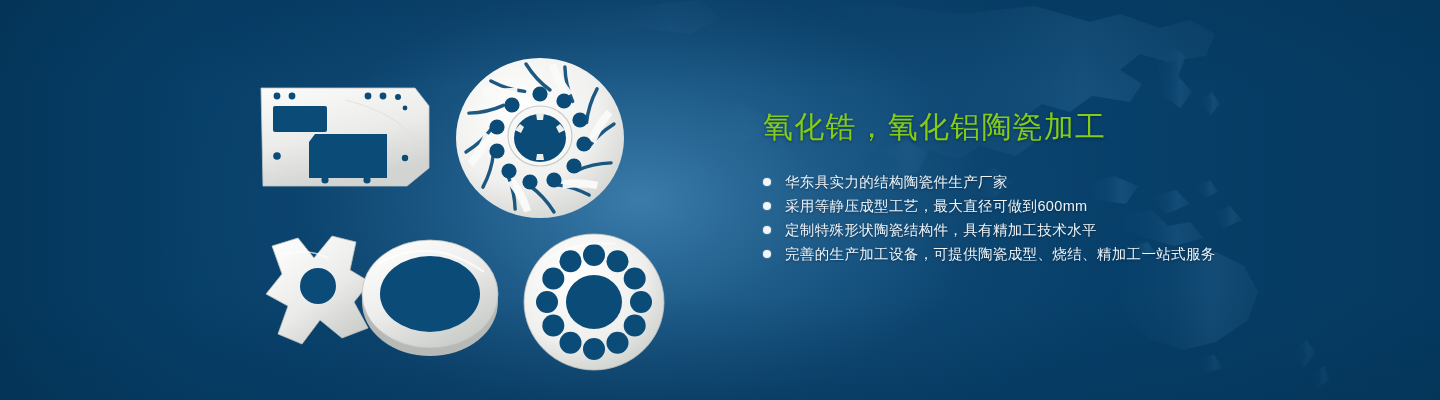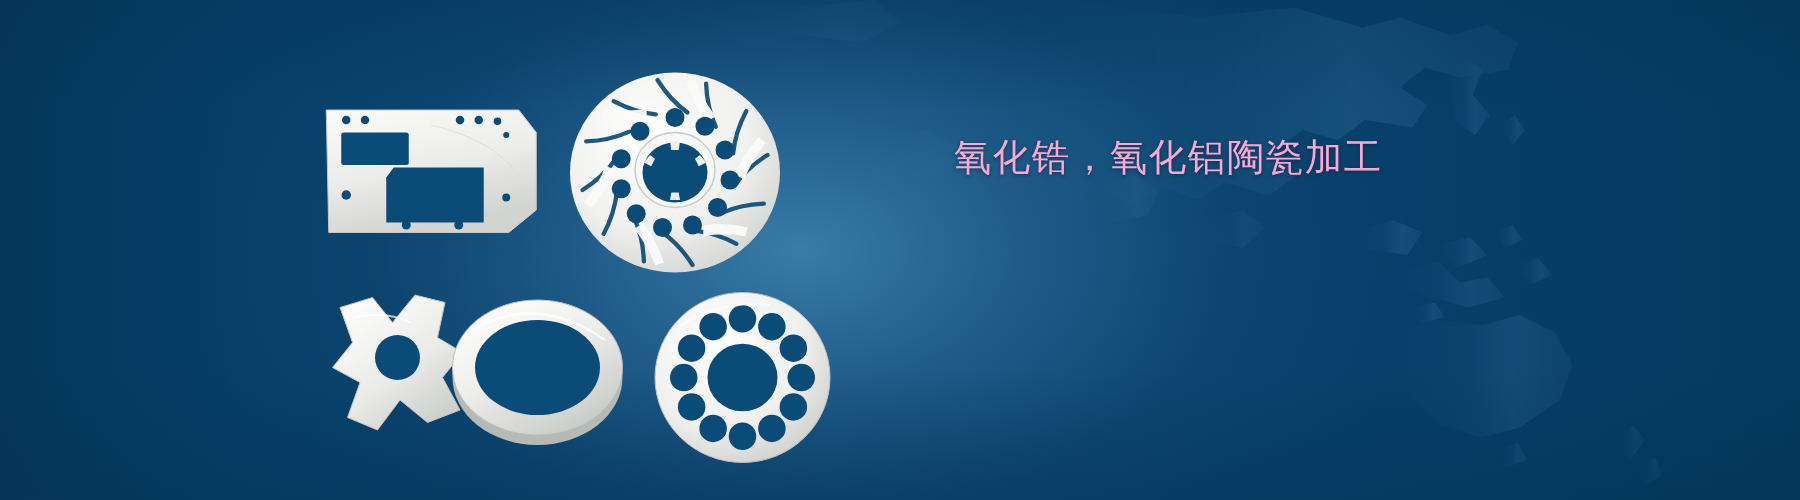--- a/index.html
+++ b/index.html
@@ -65,21 +65,21 @@
   .content {
     position:absolute;
     left:763px;
     top:108px;
     width:620px;
   }
   .headline {
     font-size:30px;
     line-height:1.28;
     font-weight:400;
-    color:#f9a8d4;
+    color:#84cc16;
     letter-spacing:1.2px;
     text-shadow:0 1px 3px rgba(2,26,48,.55);
     white-space:nowrap;
   }
   .features {
     list-style:none;
     margin-top:24px;
   }
   .feature {
     display:flex;
@@ -310,15 +310,38 @@
         <path d="M-52,-40 Q-20,-62 22,-58" stroke="#ffffff" stroke-width="1.6" fill="none" opacity=".6"></path>
       </g>
     </svg>
 
   </div>
 
   <div class="content">
 
     <h1 class="headline">氧化锆，氧化铝陶瓷加工</h1>
 
+    <ul class="features">
+
+      <li class="feature">
+        <span class="dot"></span>
+        <span class="txt">华东具实力的结构陶瓷件生产厂家</span>
+      </li>
+
+      <li class="feature">
+        <span class="dot"></span>
+        <span class="txt">采用等静压成型工艺，最大直径可做到600mm</span>
+      </li>
+
+      <li class="feature">
+        <span class="dot"></span>
+        <span class="txt">定制特殊形状陶瓷结构件，具有精加工技术水平</span>
+      </li>
+
+      <li class="feature">
+        <span class="dot"></span>
+        <span class="txt">完善的生产加工设备，可提供陶瓷成型、烧结、精加工一站式服务</span>
+      </li>
+
+    </ul>
   </div>
 
 </div>
 
 </body></html>

